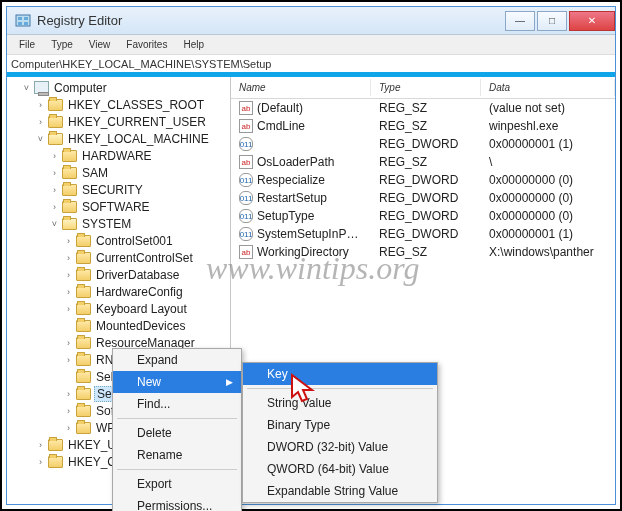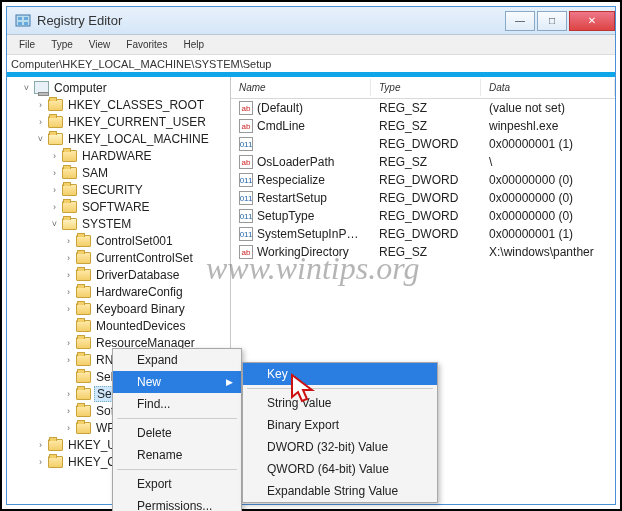--- a/index.html
+++ b/index.html
@@ -31,21 +31,21 @@
 .list-pane { flex: 1; overflow: auto; font-size: 12px; color: #222; }
 .list-header { display: flex; border-bottom: 1px solid #d8d8d8; background: #fff; height: 22px; align-items: center; font-size: 10px; color: #333; }
 .list-header .col { padding: 3px 8px; border-right: 1px solid #e8e8e8; font-style: italic; }
 .list-body .lrow { display: flex; height: 18px; align-items: center; }
 .list-body .cell { padding: 0 8px; overflow: hidden; text-overflow: ellipsis; white-space: nowrap; }
 .c-name { width: 140px; display:flex; align-items:center; }
 .c-type { width: 110px; }
 .c-data { flex: 1; }
 .val-icon { width:14px; height:14px; margin-right:4px; border:1px solid #999; background:#fff; display:inline-flex; align-items:center; justify-content:center; font-size:8px; }
 .val-icon.sz { color:#c22; }
-.val-icon.dw { color:#26a; }
+.val-icon.dw { color:#26a;border-radius:6px; }
 .watermark { position:absolute; left:206px; top:250px; font: italic 300 32px Georgia,serif; color: rgba(120,120,120,0.55); pointer-events:none; }
 .ctx-menu { position: absolute; background: #f4f4f4; border: 1px solid #a8a8a8; box-shadow: 2px 2px 5px rgba(0,0,0,0.25); font-size: 12px; color: #222; }
 .ctx-menu .item { height: 22px; display: flex; align-items: center; padding: 0 28px 0 24px; white-space: nowrap; position:relative; }
 .ctx-menu .item.hov { background: #2a7de1; color: #fff; }
 .ctx-menu .sep { height: 1px; background: #ccc; margin: 3px 4px; }
 .ctx-menu .arrow { position:absolute; right:8px; font-size:9px; }
 .ctx1 { left: 112px; top: 348px; width: 130px; }
 .ctx2 { left: 242px; top: 362px; width: 196px; }
 .cursor { position:absolute; left:290px; top:373px; pointer-events:none; }
 </style>
@@ -178,21 +178,21 @@
                           <div class="row">
                             <span class="exp">›</span>
                             <span class="folder"></span>
                             <span class="node-label">HardwareConfig</span>
                           </div>
                         </li>
                       <li>
                           <div class="row">
                             <span class="exp">›</span>
                             <span class="folder"></span>
-                            <span class="node-label">Keyboard Binary</span>
+                            <span class="node-label">Keyboard Layout</span>
                           </div>
                         </li>
                       <li>
                           <div class="row">
                             <span class="exp"></span>
                             <span class="folder"></span>
                             <span class="node-label">MountedDevices</span>
                           </div>
                         </li>
                       <li>
@@ -359,21 +359,21 @@
   <div class="sep"></div>
   <div class="item">Export</div>
   <div class="item">Permissions...</div>
 
 </div>
 
 <div class="ctx-menu ctx2">
   <div class="item hov">Key</div>
   <div class="sep"></div>
   <div class="item">String Value</div>
-  <div class="item">Binary Export</div>
+  <div class="item">Binary Type</div>
   <div class="item">DWORD (32-bit) Value</div>
   <div class="item">QWORD (64-bit) Value</div>
   <div class="item">Expandable String Value</div>
 </div>
 
 <svg class="cursor" width="28" height="32">
   <polygon points="2,2 2,24 8,19 12,28 17,26 13,17 22,17" fill="#fff" stroke="#c11" stroke-width="2"></polygon>
 </svg>
 
 </body></html>

